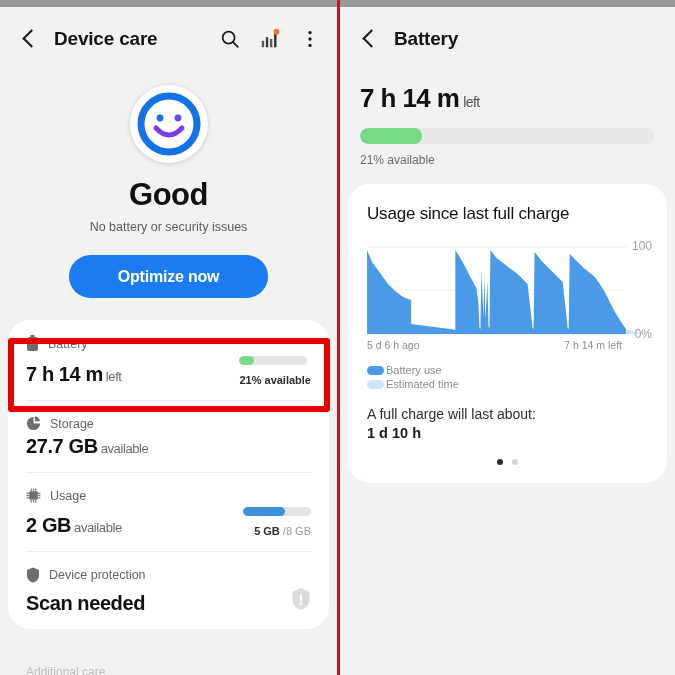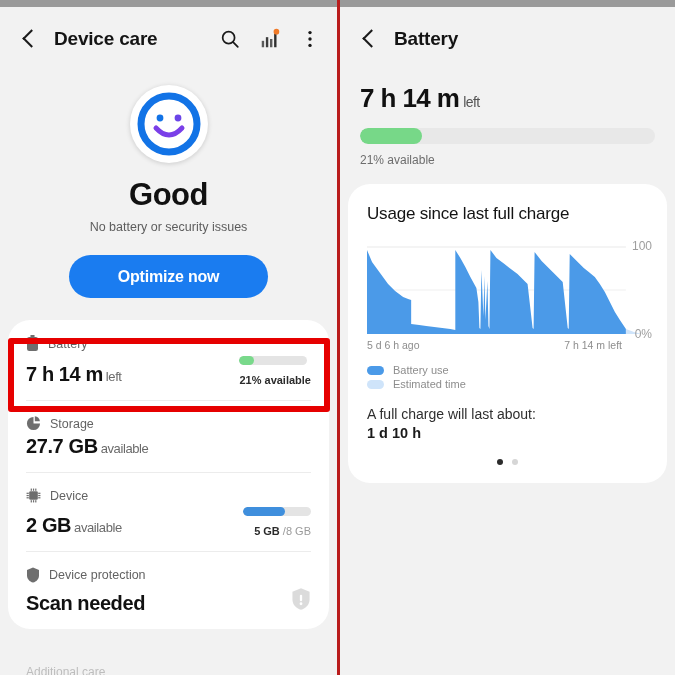--- a/index.html
+++ b/index.html
@@ -116,21 +116,21 @@
   .chart-svg { display:block; width: 100%; height: 88px; }
   .chart-y-top, .chart-y-bot {
     position: absolute; right: -4px; font-size: 12px; color: #9e9e9e;
   }
   .chart-y-top { top: -7px; }
   .chart-y-bot { bottom: -7px; }
   .chart-axis { display: flex; justify-content: space-between; margin-top: 5px; padding-right: 26px; }
   .chart-axis span { font-size: 10.5px; color: #8d8d8d; }
 
   .legend { margin-top: 13px; }
-  .legend-item { display: flex; align-items: center; gap: 9px; margin-bottom: 2px; }
+  .legend-item { display: flex; align-items: center; gap: 2px; margin-bottom: 2px; }
   .legend-swatch { width: 17px; height: 9px; border-radius: 5px; }
   .legend-label { font-size: 11px; color: #8d8d8d; }
 
   .full-charge { margin-top: 16px; }
   .full-charge-title { font-size: 14px; color: #2e2e2e; }
   .full-charge-value { font-size: 14.5px; font-weight: bold; color: #1a1a1a; margin-top: 3px; }
 
   .dots { display: flex; justify-content: center; gap: 9px; margin-top: 18px; }
   .dot { width: 6px; height: 6px; border-radius: 50%; background: #d6d6d6; }
   .dot.active { background: #2b2b2b; }
@@ -252,21 +252,21 @@
                 <rect x="7.4" y="13" width="1.3" height="2.4"></rect>
                 <rect x="9.8" y="13" width="1.3" height="2.4"></rect>
               <rect x="0.6" y="5" width="2.4" height="1.3"></rect>
                 <rect x="0.6" y="7.4" width="2.4" height="1.3"></rect>
                 <rect x="0.6" y="9.8" width="2.4" height="1.3"></rect>
               <rect x="13" y="5" width="2.4" height="1.3"></rect>
                 <rect x="13" y="7.4" width="2.4" height="1.3"></rect>
                 <rect x="13" y="9.8" width="2.4" height="1.3"></rect>
             </g>
           </svg>
-          <span class="row-head-label">Device</span>
+          <span class="row-head-label">Usage</span>
         </div>
         <div class="row-body">
           <div class="row-main">
             <span>2 GB</span><span class="unit">available</span>
           </div>
           <div class="row-right">
             <div class="bar">
               <i style="width: 62%; background: rgb(63, 143, 221);"></i>
             </div>
             <div class="row-right-label">

